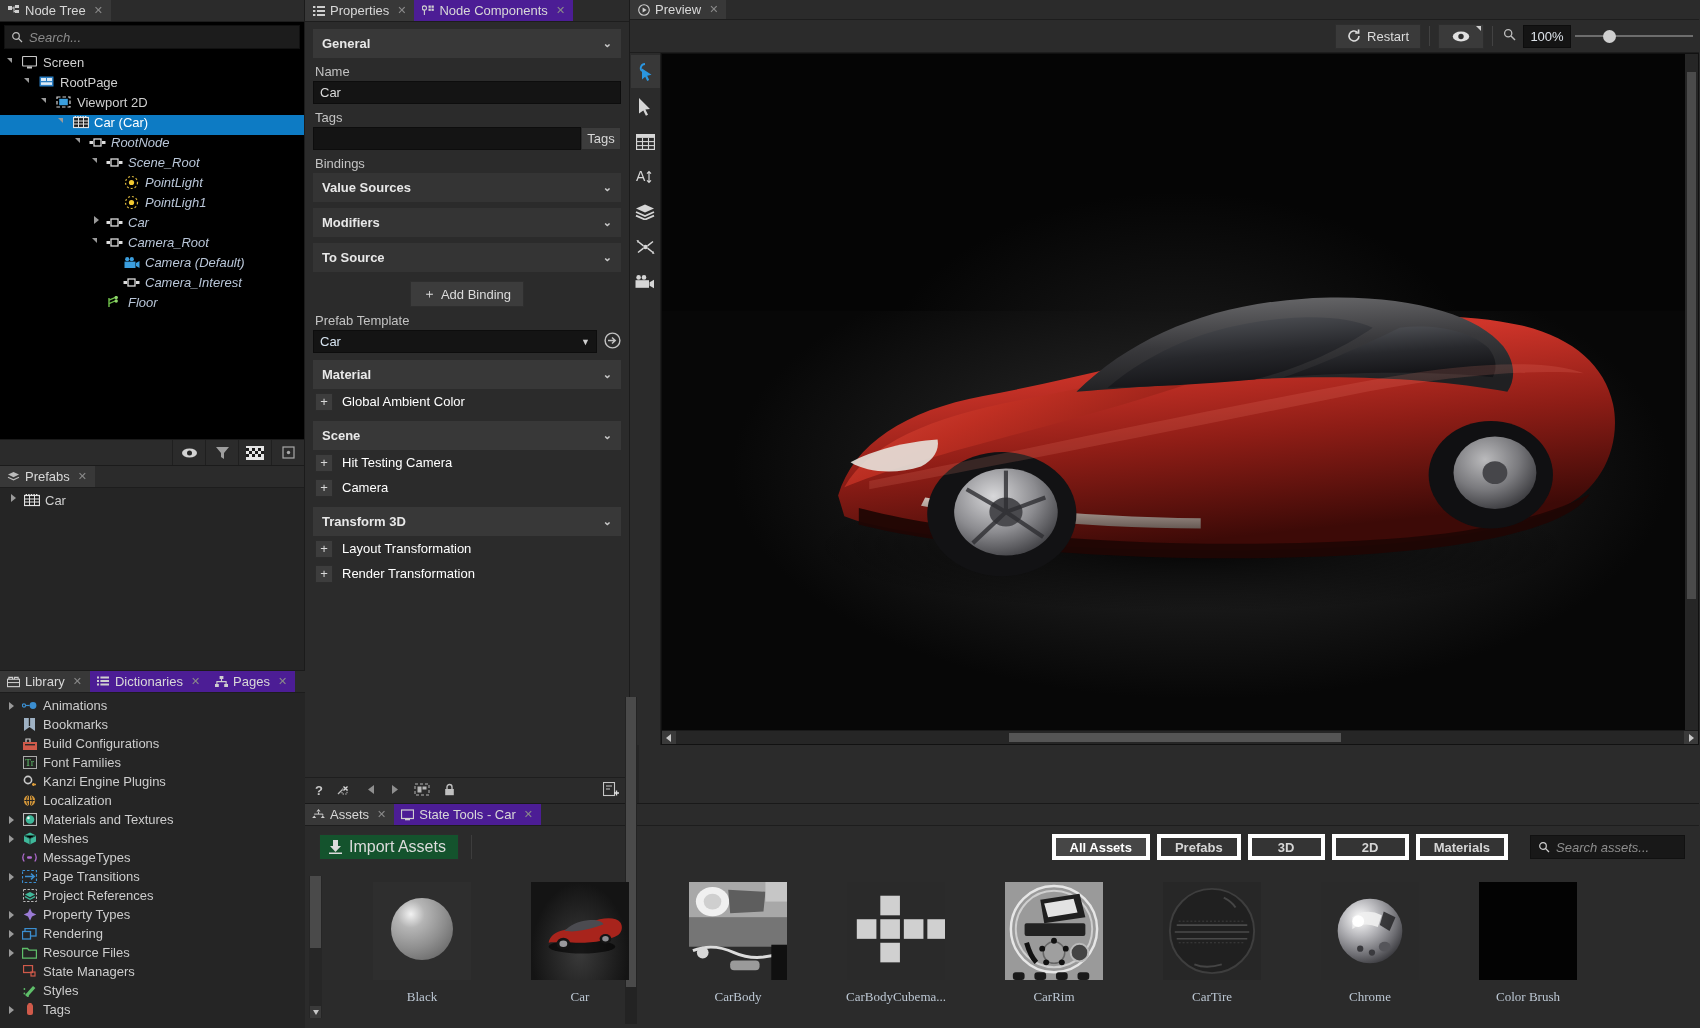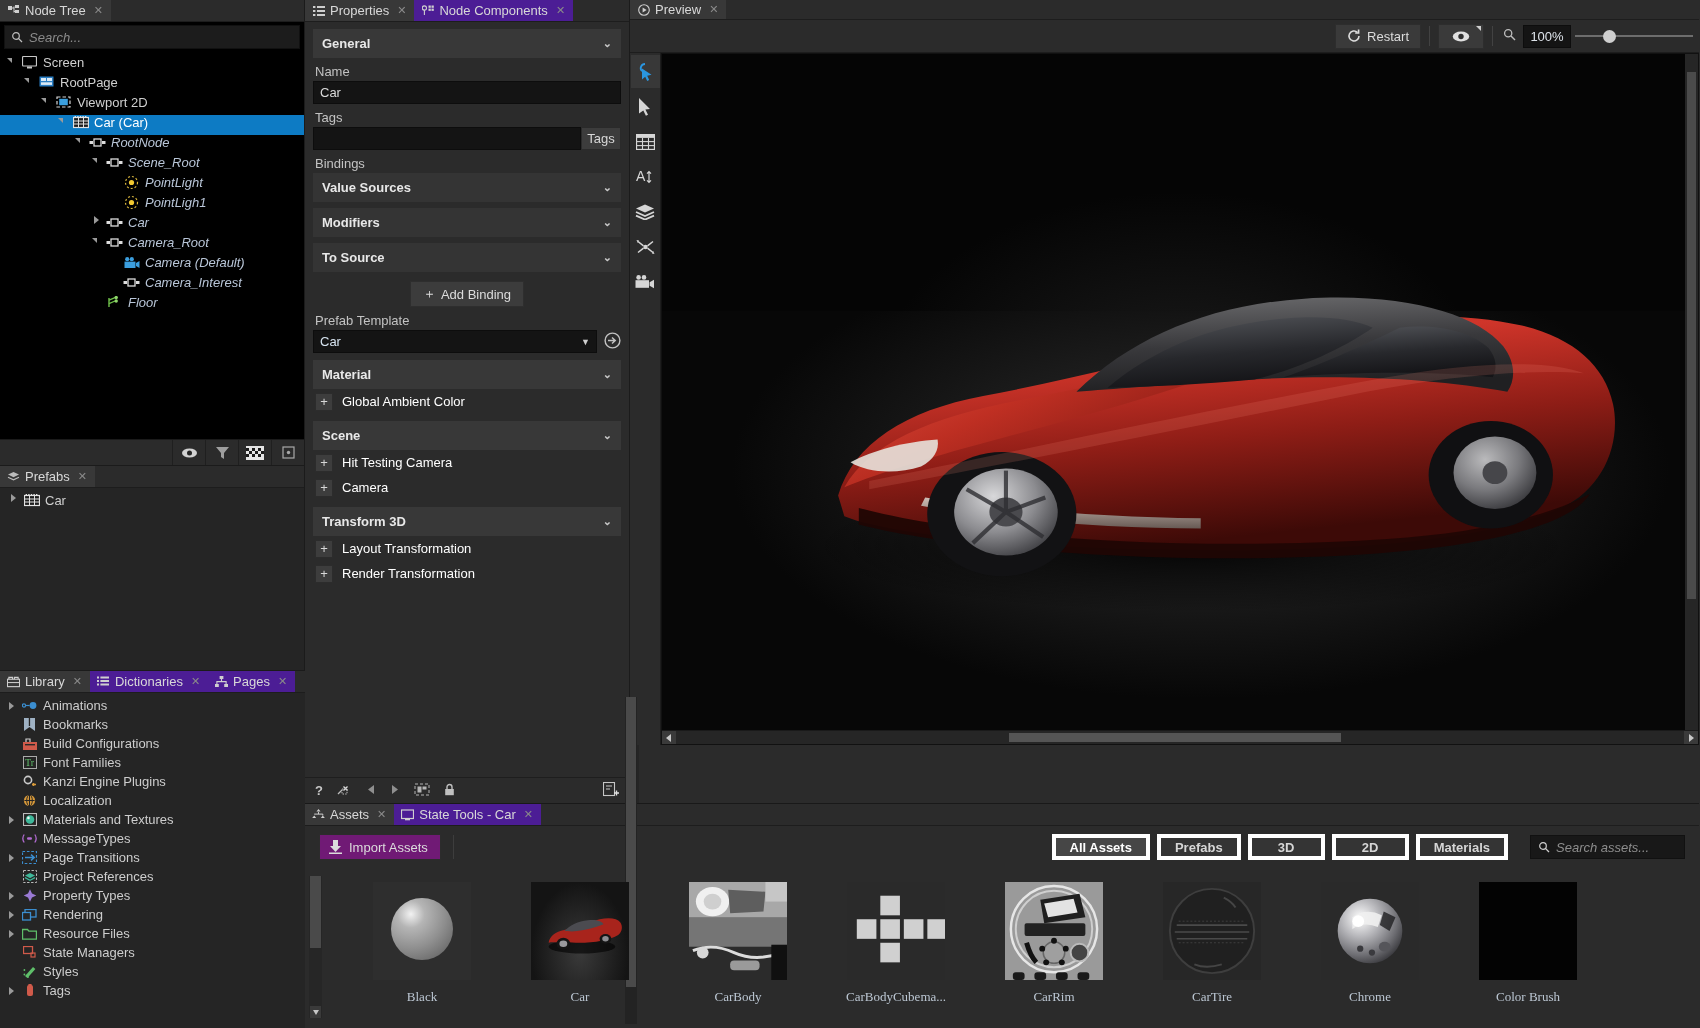--- a/index.html
+++ b/index.html
@@ -160,22 +160,22 @@
     background: radial-gradient(ellipse 58% 70% at 52% 38%, #2e2e2e 0%, #1a1a1a 42%, #070707 78%); }
   .backglow { position: absolute; left: 8%; right: 8%; top: 8%; height: 75%;
     background: radial-gradient(ellipse 50% 55% at 50% 55%, rgba(80,80,80,.30) 0%, rgba(25,25,25,0) 70%); }
 
   
   .assets { flex: 1; display: flex; flex-direction: column; background: #2b2b2b;
             border-top: 1px solid #191919; }
   .assetbar { height: 42px; display: flex; align-items: center; padding: 0 14px;
               gap: 12px; }
   .importbtn { display: flex; align-items: center; gap: 7px; height: 26px;
-               padding: 0 12px 0 9px; background: #701a75; border: 1px solid #2c2c2c;
-               font-size: 13px; color: #dcdcdc; }
+               padding: 0 12px 0 9px; background: #14532d; border: 1px solid #2c2c2c;
+               font-size: 16px; color: #dcdcdc; }
   .abar-sep { width: 1px; height: 24px; background: #3d3d3d; }
   .filters { margin-left: auto; display: flex; gap: 7px; }
   .fbtn { min-width: 77px; height: 26px; padding: 0 14px; background: #343434;
           border: 4px solid #ffffff; font-size: 13px; color: #d6d6d6;
           display: flex; align-items: center; justify-content: center;
           font-weight: bold; }
   .fbtn.on { background: #464646; color: #ffffff; }
   .asearch { width: 155px; height: 24px; background: #181818; border: 1px solid #111;
              display: flex; align-items: center; gap: 6px; padding: 0 7px;
              margin-left: 10px; }
@@ -574,20 +574,30 @@
   <div class="librow">
     <span class="arrow right"></span>
     <span class="nicon">
                 <svg width="14" height="13" viewBox="0 0 14 13">
                   <rect x="0.5" y="0.5" width="13" height="12" stroke="#bbb" stroke-width="1.1" fill="none"></rect>
                   <circle cx="7" cy="6.5" r="4.3" fill="#3fb89a"></circle>
                   <circle cx="5.4" cy="4.9" r="1.3" fill="#eaf7f2"></circle>
                 </svg>
               </span>
     <span class="lbl">Materials and Textures</span>
+  </div>
+  <div class="librow">
+    <span class="arrow right"></span>
+    <span class="nicon">
+                <svg width="14" height="13" viewBox="0 0 14 13">
+                  <path d="M7 0.5l6 3v6l-6 3-6-3v-6z" fill="#3fb89a"></path>
+                  <path d="M1 3.5l6 3 6-3M7 6.5v6" stroke="#1d4f45" stroke-width="1"></path>
+                </svg>
+              </span>
+    <span class="lbl">Meshes</span>
   </div>
   <div class="librow">
     <span class="arrow"></span>
     <span class="nicon">
                 <svg width="15" height="11" viewBox="0 0 15 11">
                   <path d="M2.2 1.5A7 7 0 002.2 9.5M12.8 1.5a7 7 0 010 8" stroke="#b06ad0" stroke-width="1.3" fill="none"></path>
                   <rect x="5" y="4.3" width="5" height="2.4" rx="1.2" fill="#b06ad0"></rect>
                 </svg>
               </span>
     <span class="lbl">MessageTypes</span>

